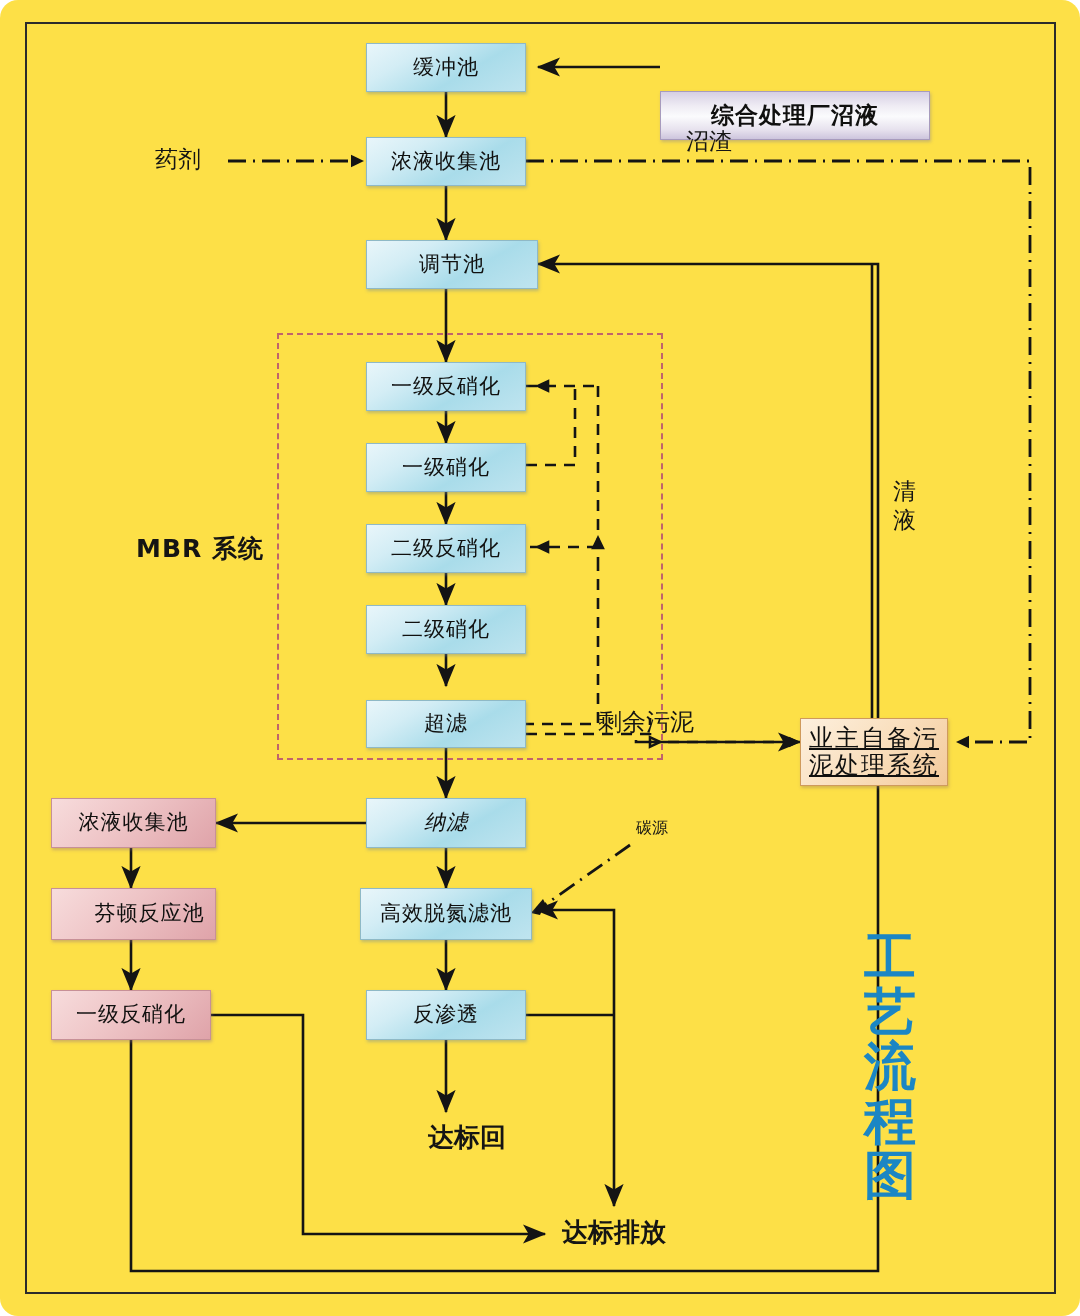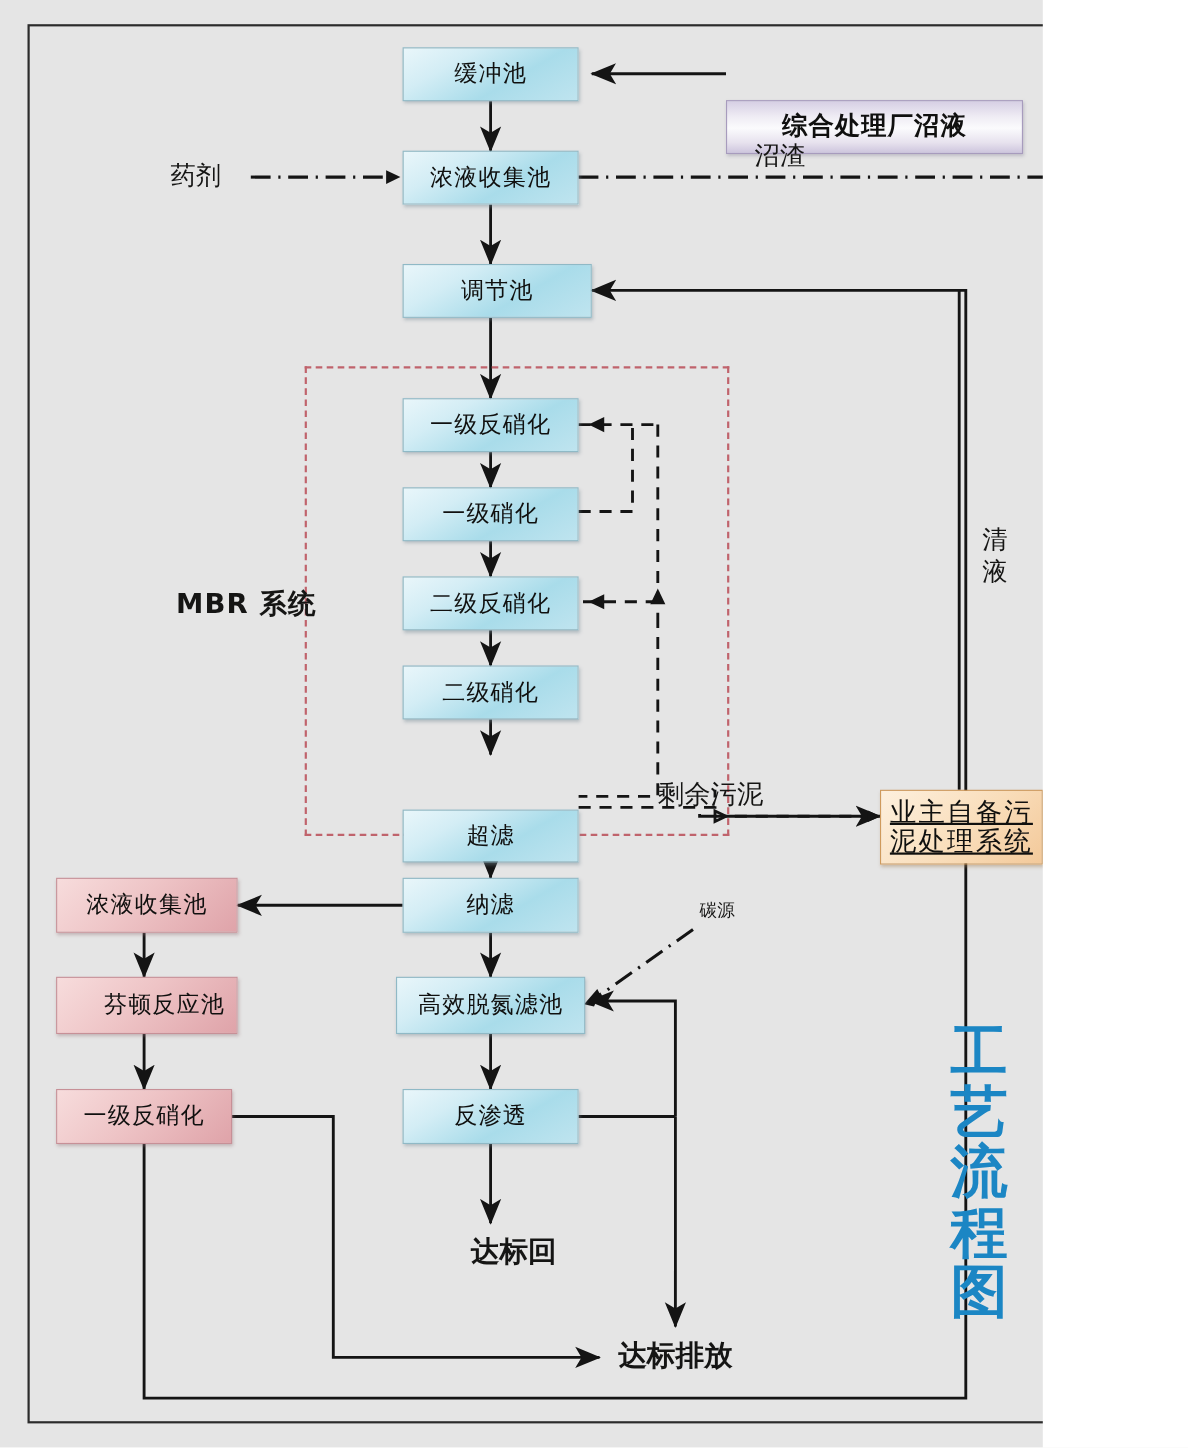--- a/index.html
+++ b/index.html
@@ -1,17 +1,17 @@
 <!DOCTYPE html>
 <html><head>
 <meta charset="utf-8">
 <style>
   html,body{margin:0;padding:0;background:#fff;}
   body{font-family:"DejaVu Sans","Liberation Sans",sans-serif;}
-  #stage{position:relative;width:948px;height:1316px;background:#e5e5e5;overflow:hidden;}
+  #stage{position:relative;width:1080px;height:1316px;background:#fde047;overflow:hidden;border-radius:18px;}
   #frame{position:absolute;left:25px;top:22px;width:1031px;height:1272px;border:2px solid #2b2b2b;box-sizing:border-box;}
   svg#wires{position:absolute;left:0;top:0;width:1080px;height:1316px;pointer-events:none;}
 
   .node{position:absolute;box-sizing:border-box;display:flex;align-items:center;justify-content:center;
         text-align:center;line-height:1.12;color:#10100f;letter-spacing:1px;}
   .blue{background:linear-gradient(150deg,#e9f6fa 0%,#d3edf5 28%,#a9dcea 62%,#bfe4ef 100%);
         border:1px solid #8fb9c6;font-size:21px;
         box-shadow:1px 2px 3px rgba(120,140,150,.45);}
   .pink{background:linear-gradient(135deg,#f7dcdc 0%,#eec4c6 45%,#dfa3a9 100%);
         border:1px solid #c79097;font-size:21px;
@@ -145,23 +145,23 @@
   <div class="node blue" style="left:366px;top:240px;width:172px;height:49px;">调节池</div>
 
   <div class="node blue" style="left:366px;top:362px;width:160px;height:49px;">一级反硝化</div>
 
   <div class="node blue" style="left:366px;top:443px;width:160px;height:49px;">一级硝化</div>
 
   <div class="node blue" style="left:366px;top:524px;width:160px;height:49px;">二级反硝化</div>
 
   <div class="node blue" style="left:366px;top:605px;width:160px;height:49px;">二级硝化</div>
 
-  <div class="node blue" style="left:366px;top:700px;width:160px;height:48px;margin-top:36px;">超滤</div>
+  <div class="node blue" style="left:366px;top:700px;width:160px;height:48px;">超滤</div>
 
-  <div class="node blue" style="left:366px;top:798px;width:160px;height:50px;">纳滤</div>
+  <div class="node blue" style="left:366px;top:798px;width:160px;height:50px;font-style:italic;">纳滤</div>
 
   <div class="node blue" style="left:360px;top:888px;width:172px;height:52px;">高效脱氮滤池</div>
 
   <div class="node blue" style="left:366px;top:990px;width:160px;height:50px;">反渗透</div>
 
   <div class="node pink" style="left:51px;top:798px;width:165px;height:50px;">浓液收集池</div>
 
   <div class="node pink" style="left:51px;top:888px;width:165px;height:52px;padding-left:32px;">芬顿反应池</div>
 
   <div class="node pink" style="left:51px;top:990px;width:160px;height:50px;">一级反硝化</div>
@@ -177,21 +177,21 @@
 液</div>
 
   <div class="caption cap-serif" style="left:598px;top:706px;font-size:24px;">剩余污泥</div>
 
   <div class="caption cap-serif" style="left:636px;top:818px;font-size:16px;">碳源</div>
 
   <div class="caption cap-serif cap-bold" style="left:428px;top:1120px;font-size:26px;">达标回</div>
 
   <div class="caption cap-serif cap-bold" style="left:562px;top:1215px;font-size:26px;">达标排放</div>
 
-  <div class="caption cap-bold" style="left:160px;top:532px;font-size:25px;letter-spacing:1px;">MBR 系统</div>
+  <div class="caption cap-bold" style="left:136px;top:532px;font-size:25px;letter-spacing:1px;">MBR 系统</div>
 
   <div class="vtitle">
     <span>工</span>
     <span>艺</span>
     <span>流</span>
     <span>程</span>
     <span>图</span>
   </div>
 
 </div>

